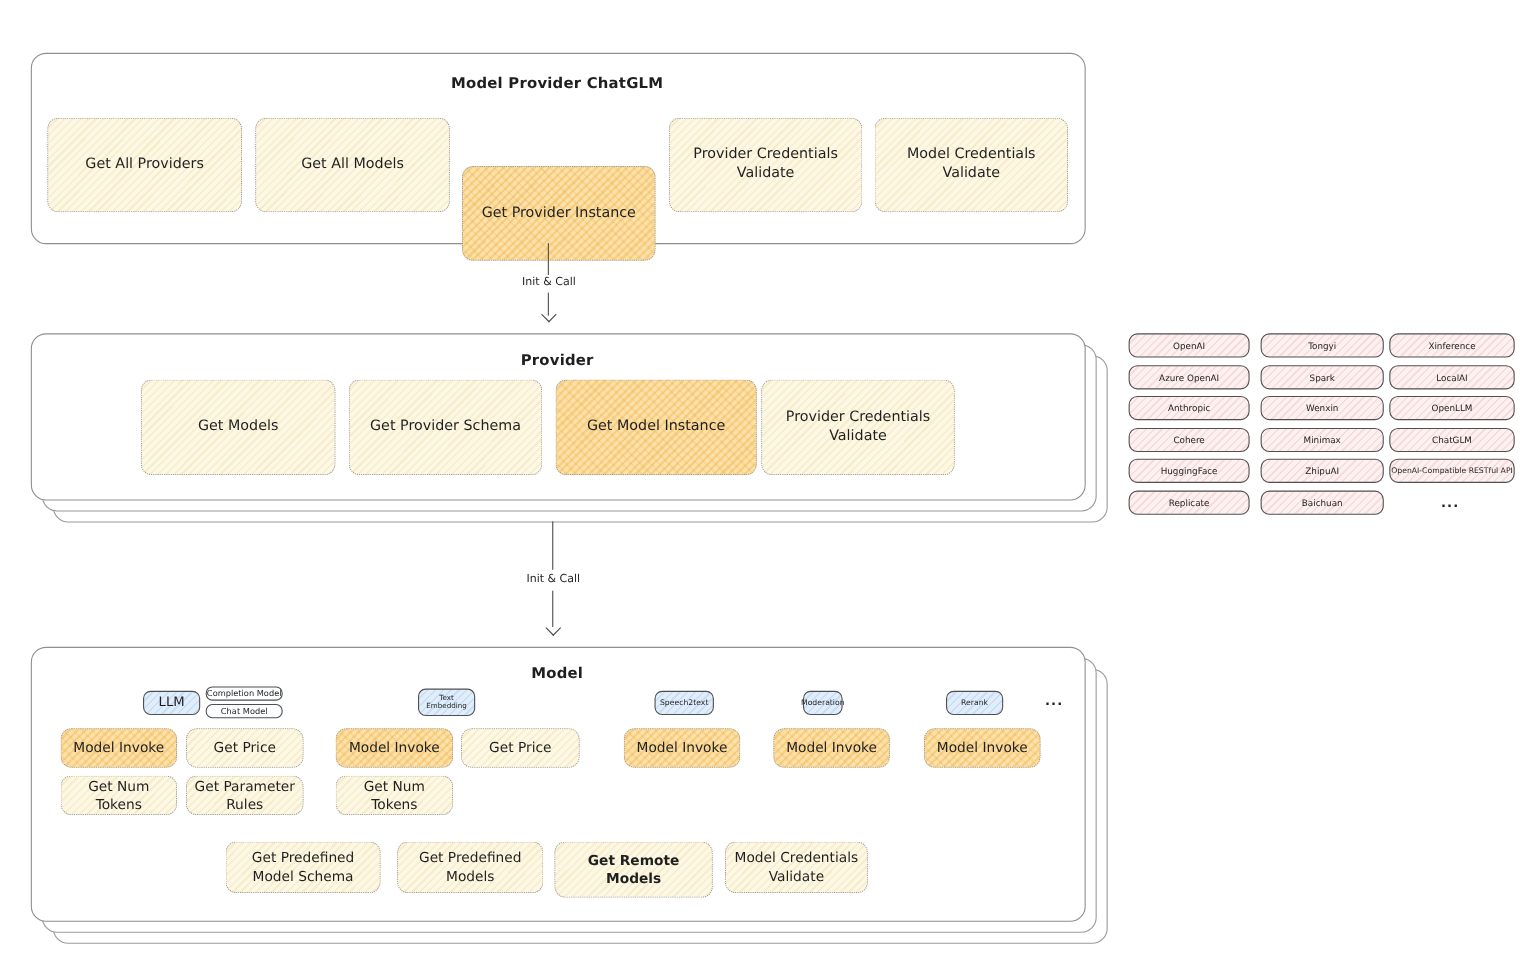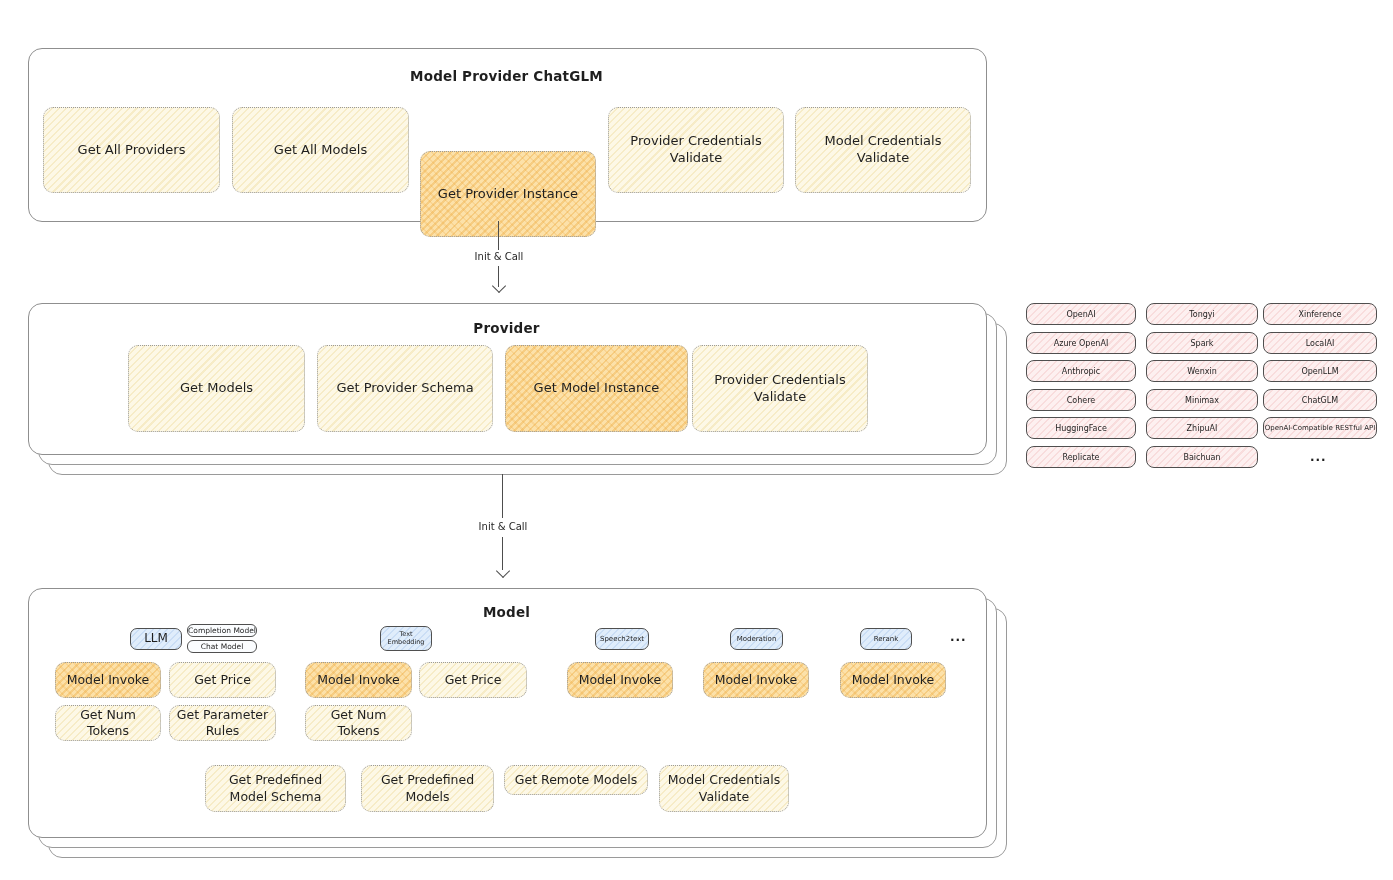--- a/index.html
+++ b/index.html
@@ -123,34 +123,34 @@
   <div class="stack" style="left:48px;top:608px;width:957px;height:248px;"></div>
   <div class="stack" style="left:38px;top:598px;width:957px;height:248px;"></div>
   <div class="container" style="left:28px;top:588px;width:957px;height:248px;"></div>
   <div class="section-title" style="left:28px;top:604px;width:957px;">Model</div>
 
   <div class="tab" style="left:130px;top:628px;width:52px;height:22px;font-size:12px;">LLM</div>
   <div class="minitab" style="left:187px;top:624px;width:70px;height:13px;">Completion Model</div>
   <div class="minitab" style="left:187px;top:640px;width:70px;height:13px;">Chat Model</div>
   <div class="tab" style="left:380px;top:626px;width:52px;height:25px;font-size:6.5px;">Text Embedding</div>
   <div class="tab" style="left:595px;top:628px;width:54px;height:22px;">Speech2text</div>
-  <div class="tab" style="left:730px;top:628px;width:53px;height:22px;">Moderation</div>
+  <div class="tab" style="left:730px;top:628px;width:36px;height:22px;">Moderation</div>
   <div class="tab" style="left:860px;top:628px;width:52px;height:22px;">Rerank</div>
   <div class="ellipsis" style="left:950px;top:630px;">...</div>
 
   <div class="box orange fs12" style="left:55px;top:662px;width:106px;height:36px;">Model Invoke</div>
   <div class="box yellow fs12" style="left:169px;top:662px;width:107px;height:36px;">Get Price</div>
   <div class="box orange fs12" style="left:305px;top:662px;width:107px;height:36px;">Model Invoke</div>
   <div class="box yellow fs12" style="left:419px;top:662px;width:108px;height:36px;">Get Price</div>
   <div class="box orange fs12" style="left:567px;top:662px;width:106px;height:36px;">Model Invoke</div>
   <div class="box orange fs12" style="left:703px;top:662px;width:106px;height:36px;">Model Invoke</div>
   <div class="box orange fs12" style="left:840px;top:662px;width:106px;height:36px;">Model Invoke</div>
 
   <div class="box yellow fs12" style="left:55px;top:705px;width:106px;height:36px;padding:0 4px;">Get Num Tokens</div>
   <div class="box yellow fs12" style="left:169px;top:705px;width:107px;height:36px;padding:0 6px;">Get Parameter Rules</div>
   <div class="box yellow fs12" style="left:305px;top:705px;width:107px;height:36px;padding:0 4px;">Get Num Tokens</div>
 
   <div class="box yellow fs12" style="left:205px;top:765px;width:141px;height:47px;padding:8px 6px;">Get Predefined Model Schema</div>
   <div class="box yellow fs12" style="left:361px;top:765px;width:133px;height:47px;padding:16px 6px;">Get Predefined Models</div>
-  <div class="box yellow fs12" style="left:504px;top:765px;width:144px;height:30px;padding:0 6px;">Get Remote Models</div>
+  <div class="box yellow fs12" style="left:504px;top:765px;width:144px;height:51px;padding:0 6px;font-weight:bold;">Get Remote Models</div>
   <div class="box yellow fs12" style="left:659px;top:765px;width:130px;height:47px;padding:0 6px;">Model Credentials Validate</div>
 
 </div>
 
 </body></html>

